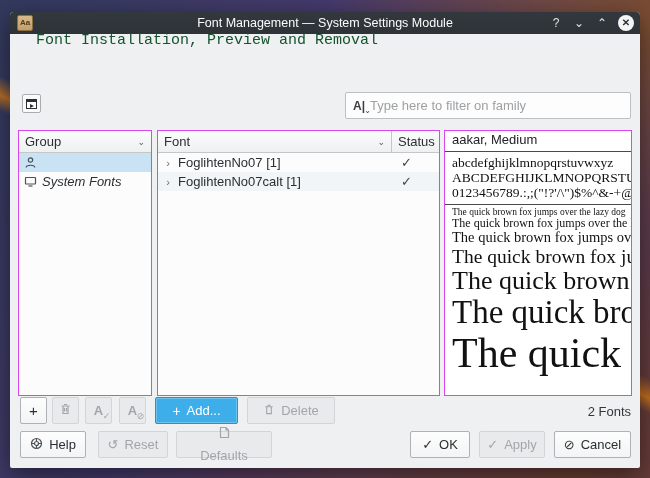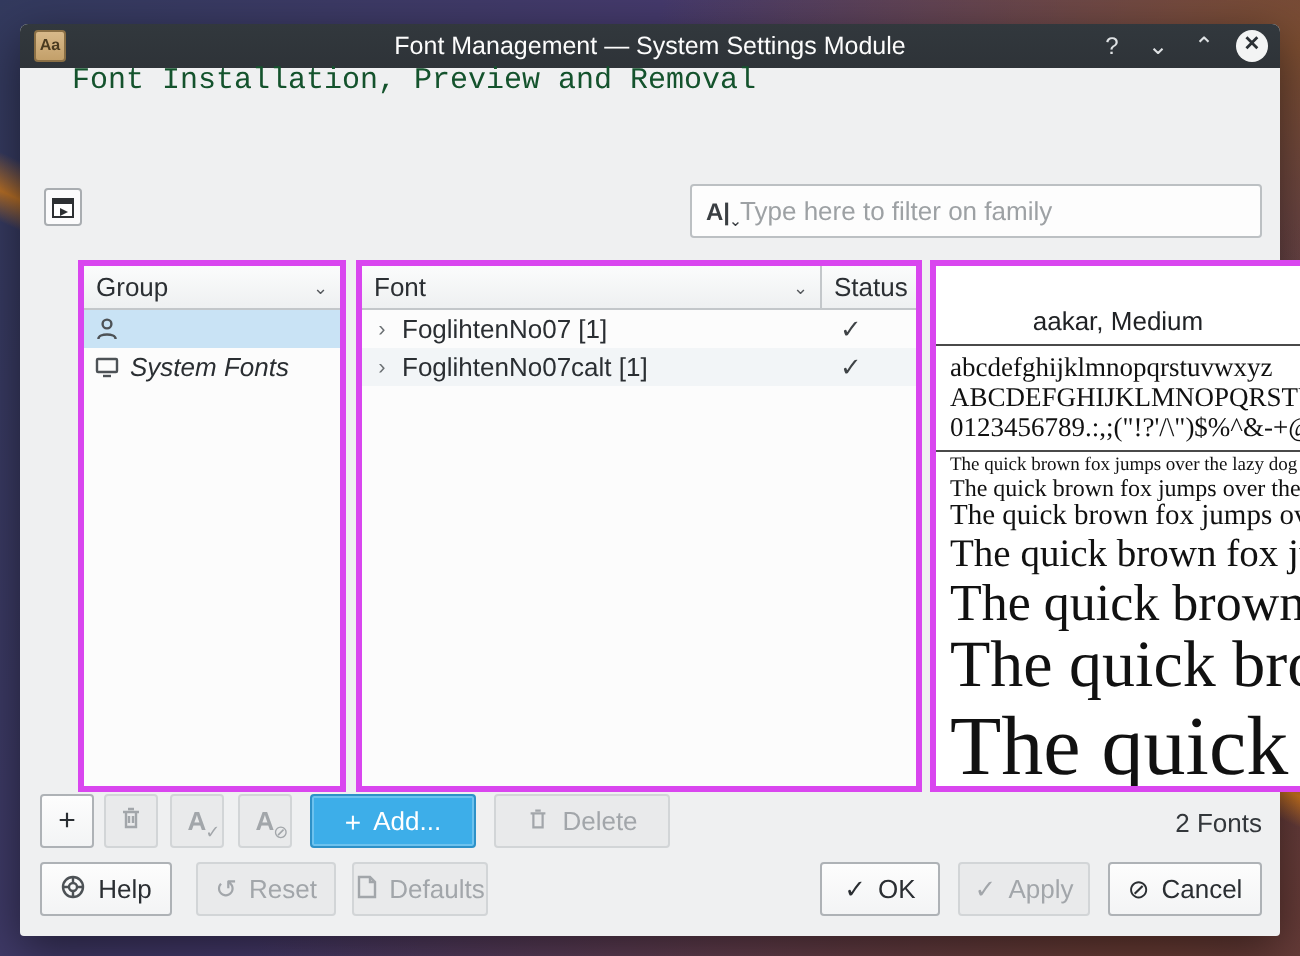--- a/index.html
+++ b/index.html
@@ -56,21 +56,21 @@
     display:flex; align-items:center; padding:0 7px; gap:5px;
   }
   .filter-icon { font-size:12px; color:#3a3e42; font-weight:bold; position:relative; }
   .filter-icon .caret { position:absolute; right:-6px; bottom:-2px; font-size:8px; color:#3a3e42; font-weight:normal; }
   .filter-box input {
     border:none; outline:none; background:transparent; flex:1;
     font-family:"Liberation Sans", sans-serif; font-size:13px; color:#3a3e42;
   }
   .filter-box input::placeholder { color:#9da1a4; }
   
-  .panel { position:absolute; background:#fcfcfc; border:3px solid #d946ef;margin-left:21px; }
+  .panel { position:absolute; background:#fcfcfc; border:1px solid #d946ef; }
   .group-panel   { left:8px;   top:118px; width:134px; height:266px; }
   .font-panel    { left:147px; top:118px; width:283px; height:266px; }
   .preview-panel { left:434px; top:118px; width:188px; height:266px; background:#fff; overflow:hidden; }
   .col-header {
     height:22px; background:linear-gradient(#fbfcfc,#eef0f1); border-bottom:1px solid #c3c7ca;
     display:flex; align-items:center; font-size:13px; color:#2b2f33; padding:0 6px;
   }
   .col-header .sort { margin-left:auto; font-size:9px; color:#55595d; }
   .font-panel .col-header { padding:0; }
   .fh-name { flex:1; display:flex; align-items:center; padding:0 6px; }
@@ -82,21 +82,21 @@
   .list-item.selected { background:#c9e3f5; }
   .list-item.italic span { font-style:italic; }
   .gicon { width:13px; height:13px; flex:none; }
   .gicon svg { display:block; }
   .font-row { height:19px; display:flex; align-items:center; font-size:13px; color:#2a2e32; }
   .font-row.alt { background:#f2f5f7; }
   .font-row .twisty { width:20px; text-align:center; color:#6b7073; font-size:11px; flex:none; }
   .font-row .fname { flex:1; }
   .font-row .fstatus { width:48px; text-align:left; padding-left:10px; color:#3f4346; font-size:13px; }
   
-  .pv-title { font-size:13px; color:#202225; padding:20px 7px 4px 7px; border-bottom:1px solid #4a4a4a; white-space:nowrap;text-align:center; }
+  .pv-title { font-size:13px; color:#202225; padding:1px 7px 4px 7px; border-bottom:1px solid #4a4a4a; white-space:nowrap; }
   .pv-alpha {
     font-family:"Liberation Serif", serif; font-size:13.5px; line-height:15px; color:#111;
     padding:3px 7px 4px 7px; border-bottom:1px solid #4a4a4a; white-space:nowrap; overflow:hidden;
   }
   .pv-samples { padding:2px 0 0 7px; }
   .pv-line { font-family:"Liberation Serif", serif; color:#111; white-space:nowrap; overflow:hidden; line-height:1.08; }
   
   .tool-btn {
     position:absolute; top:385px; height:27px; border-radius:2px;
     display:flex; align-items:center; justify-content:center; font-size:13px;
@@ -250,21 +250,21 @@
           <circle class="st" cx="6.5" cy="6.5" r="2"></circle>
           <path class="st" d="M6.5 1.5 V4.5 M6.5 8.5 V11.5 M1.5 6.5 H4.5 M8.5 6.5 H11.5"></path>
         </svg>
     </span>
     <span>Help</span>
   </div>
   <div class="foot-btn tb-disabled" style="left:88px; width:70px;">
     <span class="icon-txt">↺</span>
     <span>Reset</span>
   </div>
-  <div class="foot-btn tb-disabled" style="left:166px; width:68px;">
+  <div class="foot-btn tb-disabled" style="left:166px; width:96px;flex-direction:column;">
     <span>
       <svg width="11" height="13" viewBox="0 0 11 13">
           <path class="st-dis" d="M1.5 1.5 H7 L9.5 4 V11.5 H1.5 Z M7 1.5 V4 H9.5"></path>
         </svg>
     </span>
     <span>Defaults</span>
   </div>
   <div class="foot-btn tb-enabled" style="left:400px; width:60px;">
     <span class="icon-txt">✓</span>
     <span>OK</span>

